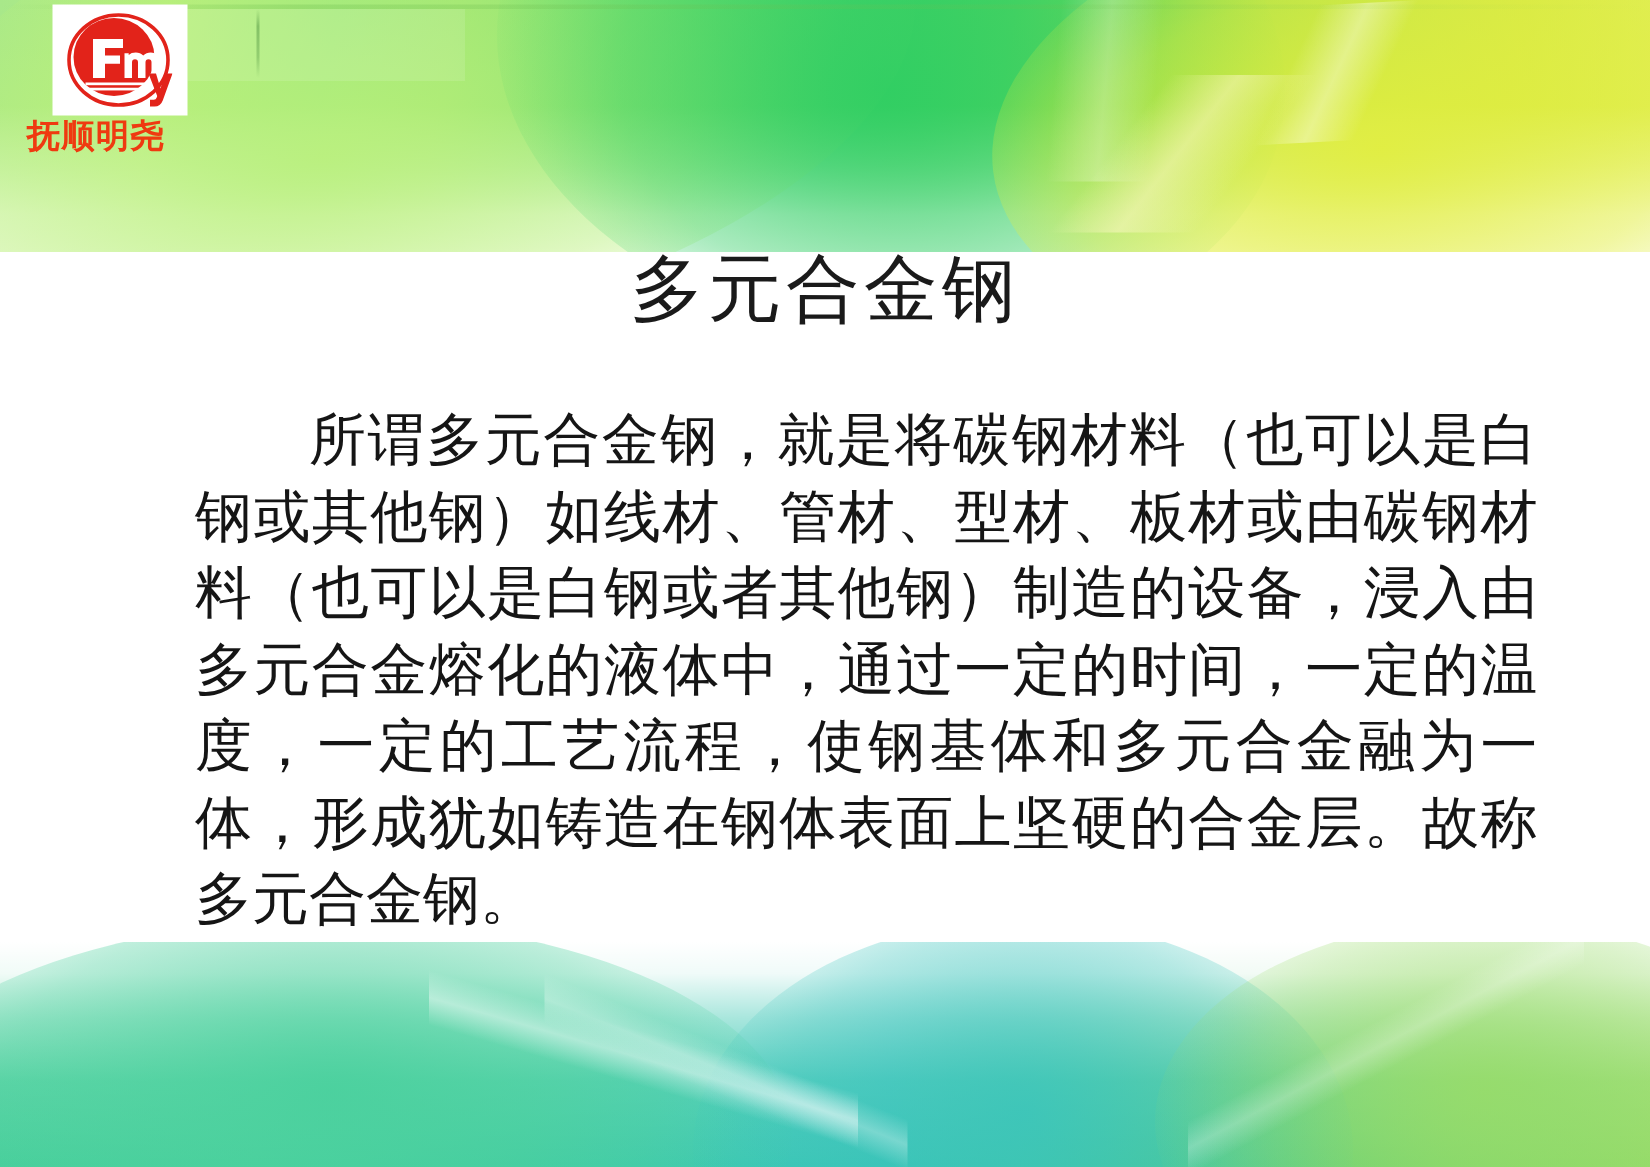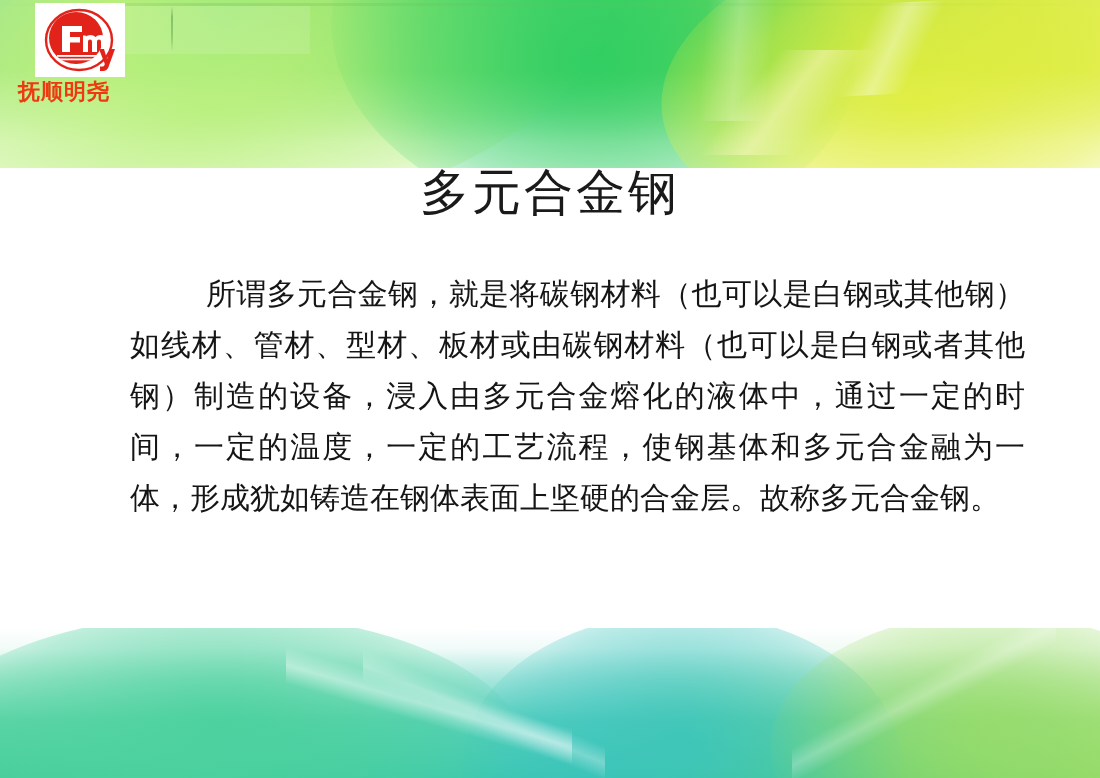--- a/index.html
+++ b/index.html
@@ -316,21 +316,21 @@
     color: #1a1a1a;
     letter-spacing: 3px;
     line-height: 1.12;
     font-family: "DejaVu Sans", "Liberation Sans", sans-serif;
   }
   .slide-body {
     position: absolute;
     left: 130px;
     top: 268px;
     width: 895px;
-    font-size: 30px;
+    font-size: 38px;
     line-height: 51px;
     color: #151515;
     text-align: justify;
     text-justify: inter-ideograph;
     font-family: "DejaVu Sans", "Liberation Sans", sans-serif;
   }
   .slide-body p {
     margin: 0;
     text-indent: 76px;
   }

